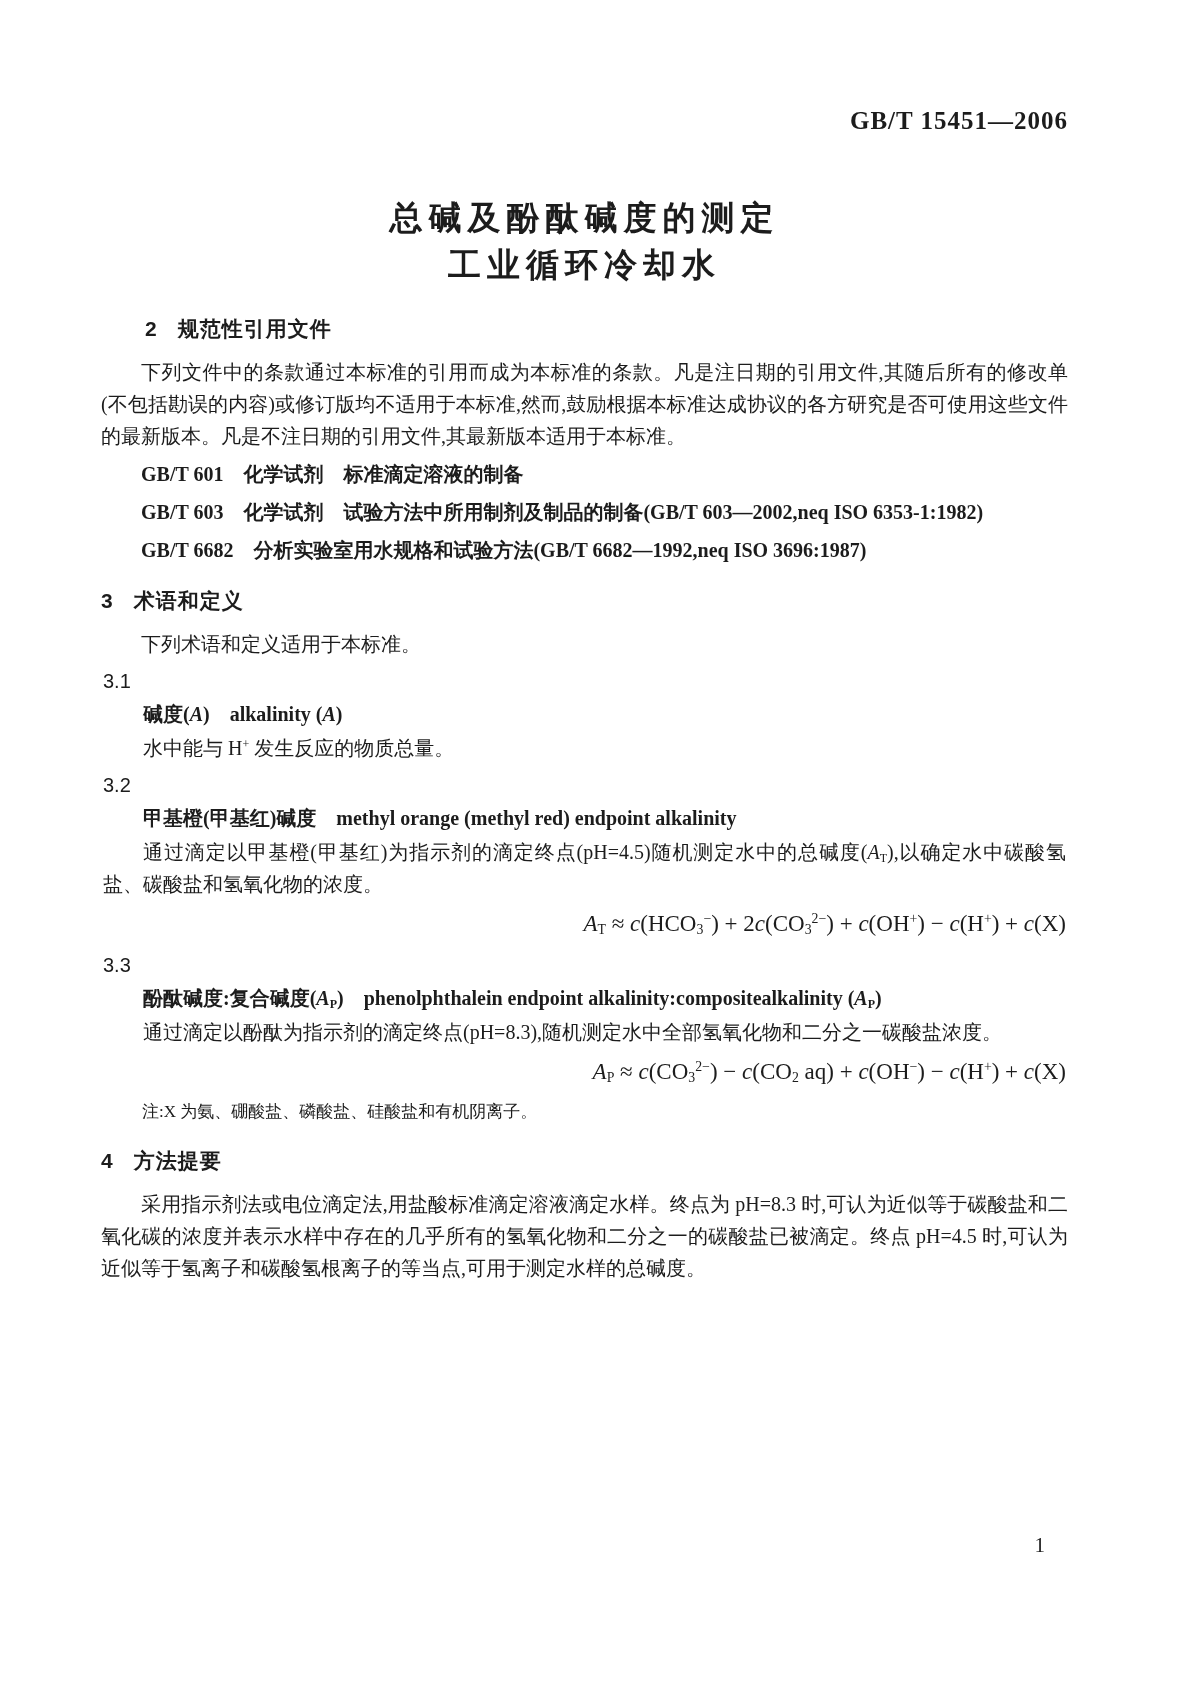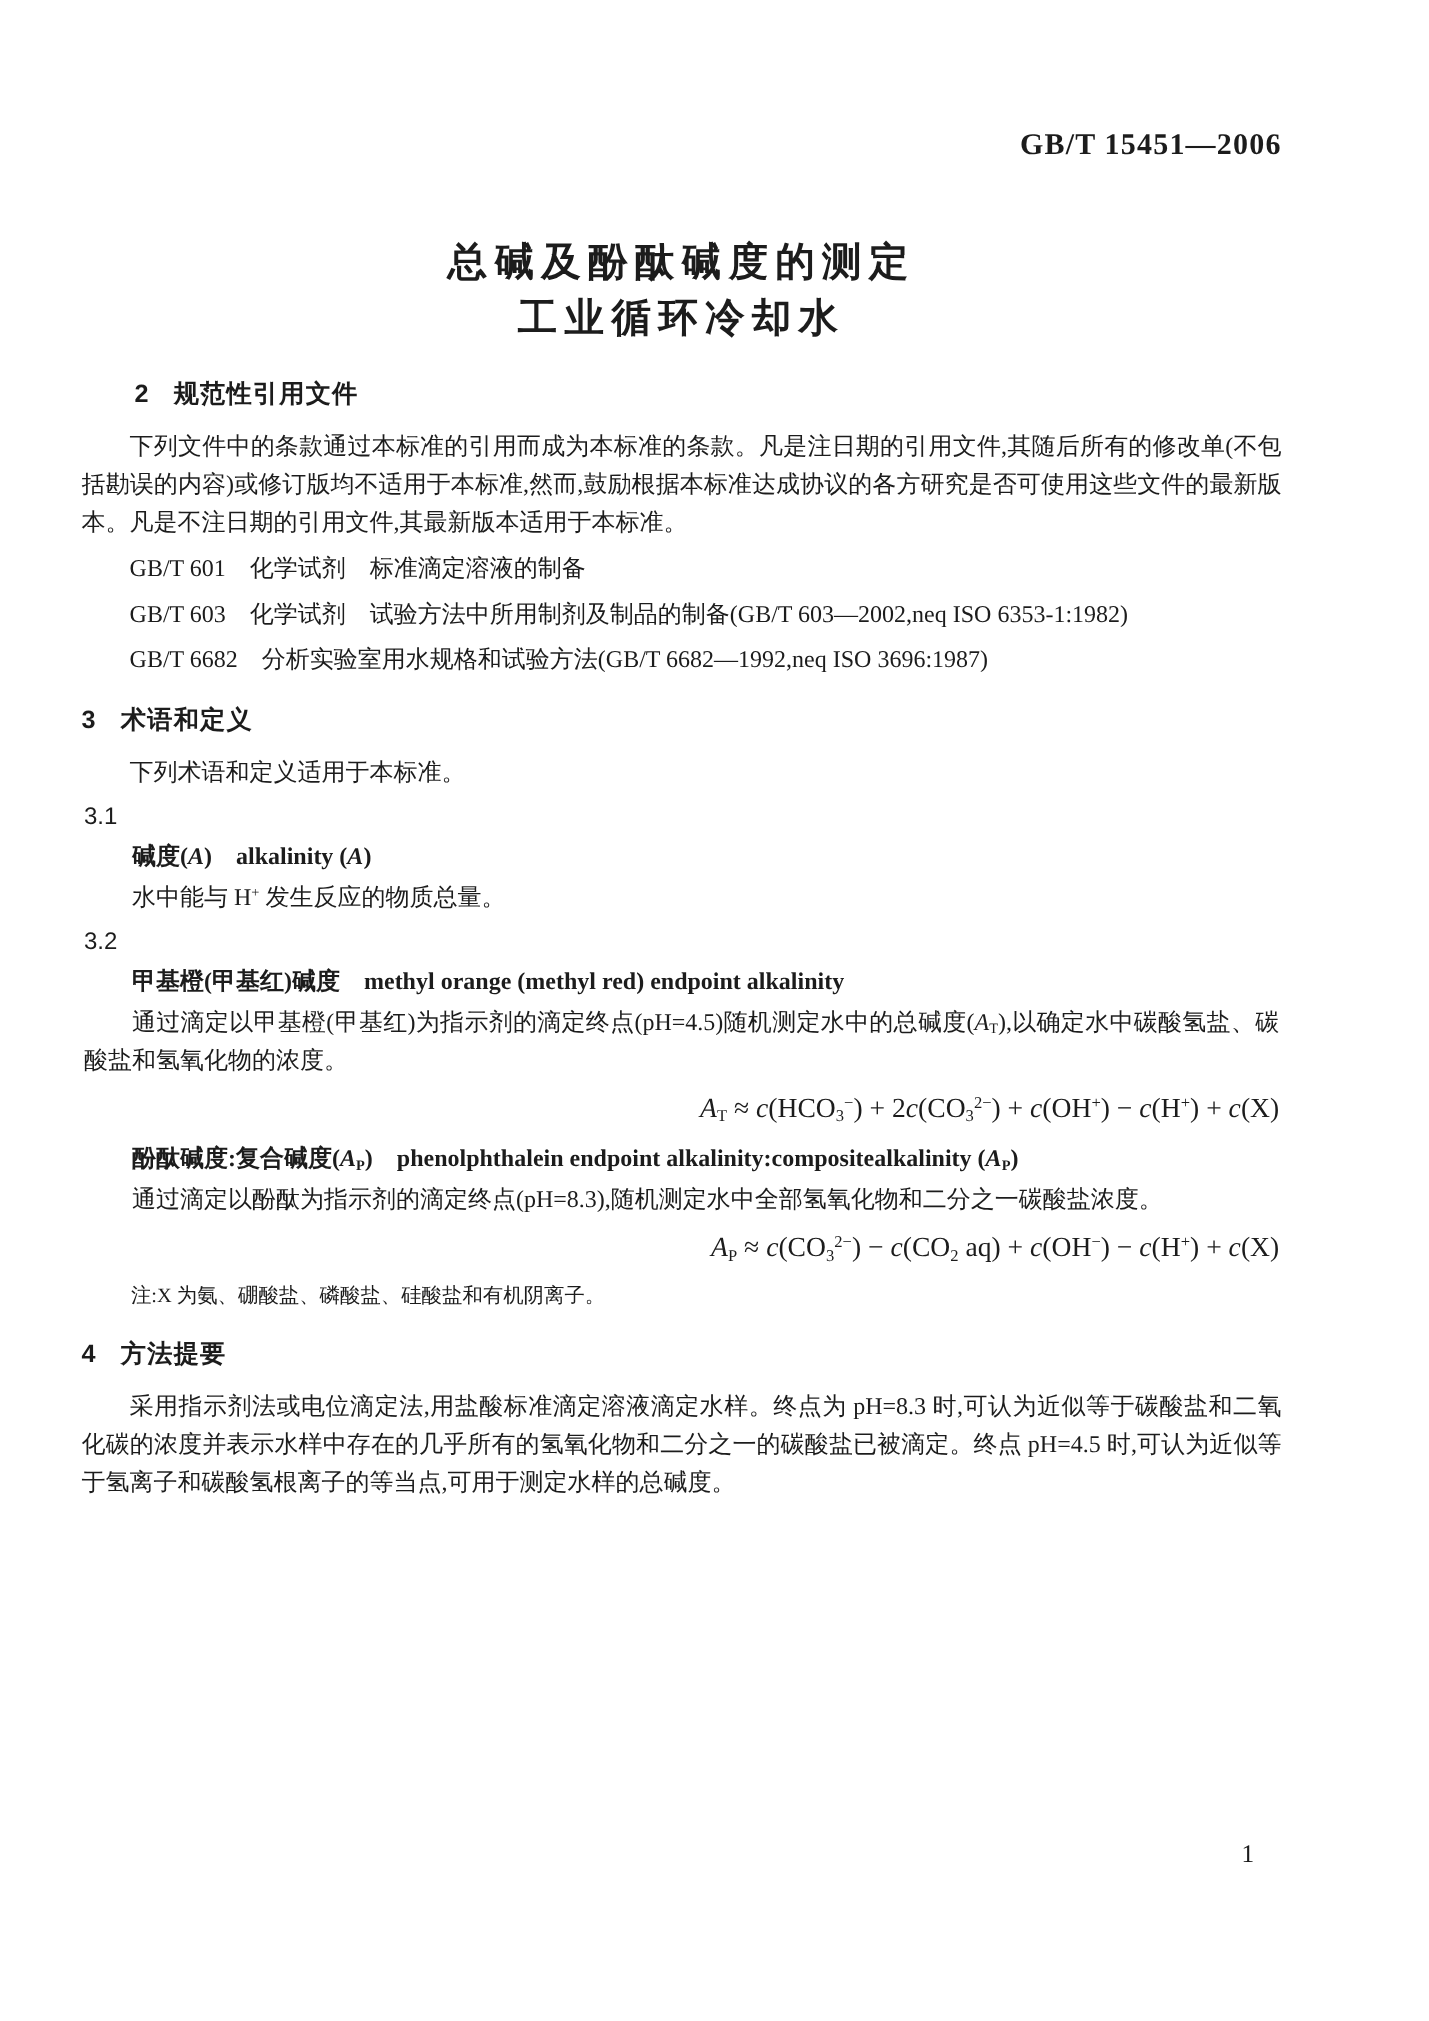--- a/index.html
+++ b/index.html
@@ -7,21 +7,21 @@
     width: 1191px; height: 1684px;
     background: #ffffff;
     color: #1c1c1c;
     font-family: "Liberation Serif", "DejaVu Serif", serif;
     overflow: hidden;
   }
   .page {
     position: relative;
     box-sizing: border-box;
     width: 1191px; height: 1684px;
-    padding: 106px 123px 0 68px;
+    padding: 106px 123px 0 101px;
   }
   .doc-number {
     text-align: right;
     font-weight: bold;
     font-size: 25px;
     line-height: 30px;
     letter-spacing: 1px;
     font-family: "Liberation Serif", "DejaVu Serif", serif;
   }
   .doc-title {
@@ -50,20 +50,21 @@
     text-indent: 2em;
     text-align: justify;
   }
   .ref-para {
     margin: 0 0 6px 0;
     font-size: 20px;
     line-height: 32px;
     padding-left: 2em;
     text-indent: -0em;
     text-align: justify;
+    font-weight: bold;
   }
   .clause { margin: 2px; }
   .clause-num {
     font-family: "Liberation Sans", "DejaVu Sans", sans-serif;
     font-size: 20px;
     line-height: 30px;
     margin: 2px 0 2px 0;
   }
   .term-line {
     font-weight: bold;
@@ -131,20 +132,21 @@
     </div>
 
     <div class="clause">
       <div class="clause-num">3.2</div>
       <div class="term-line"><span>甲基橙(甲基红)碱度　methyl orange (methyl red) endpoint alkalinity</span></div>
       <p class="body-para"><span>通过滴定以甲基橙(甲基红)为指示剂的滴定终点(pH=4.5)随机测定水中的总碱度(</span><i>A</i><sub>T</sub><span>),以确定水中碳酸氢盐、碳酸盐和氢氧化物的浓度。</span></p>
       <div class="formula"><i>A</i><sub>T</sub><span> ≈ </span><i>c</i><span>(HCO</span><sub>3</sub><sup>−</sup><span>) + 2</span><i>c</i><span>(CO</span><sub>3</sub><sup>2−</sup><span>) + </span><i>c</i><span>(OH</span><sup>+</sup><span>) − </span><i>c</i><span>(H</span><sup>+</sup><span>) + </span><i>c</i><span>(X)</span></div>
     </div>
 
     <div class="clause">
+      <div class="clause-num">3.3</div>
       <div class="term-line"><span>酚酞碱度:复合碱度(</span><i>A</i><sub>P</sub><span>)　phenolphthalein endpoint alkalinity:compositealkalinity (</span><i>A</i><sub>P</sub><span>)</span></div>
       <p class="body-para"><span>通过滴定以酚酞为指示剂的滴定终点(pH=8.3),随机测定水中全部氢氧化物和二分之一碳酸盐浓度。</span></p>
       <div class="formula"><i>A</i><sub>P</sub><span> ≈ </span><i>c</i><span>(CO</span><sub>3</sub><sup>2−</sup><span>) − </span><i>c</i><span>(CO</span><sub>2</sub><span> aq) + </span><i>c</i><span>(OH</span><sup>−</sup><span>) − </span><i>c</i><span>(H</span><sup>+</sup><span>) + </span><i>c</i><span>(X)</span></div>
       <p class="note-para">注:X 为氨、硼酸盐、磷酸盐、硅酸盐和有机阴离子。</p>
     </div>
   </div>
 
   <div class="section">
     <h2 class="sec-heading tighter">
       <span class="sec-num">4</span><span>方法提要</span>

